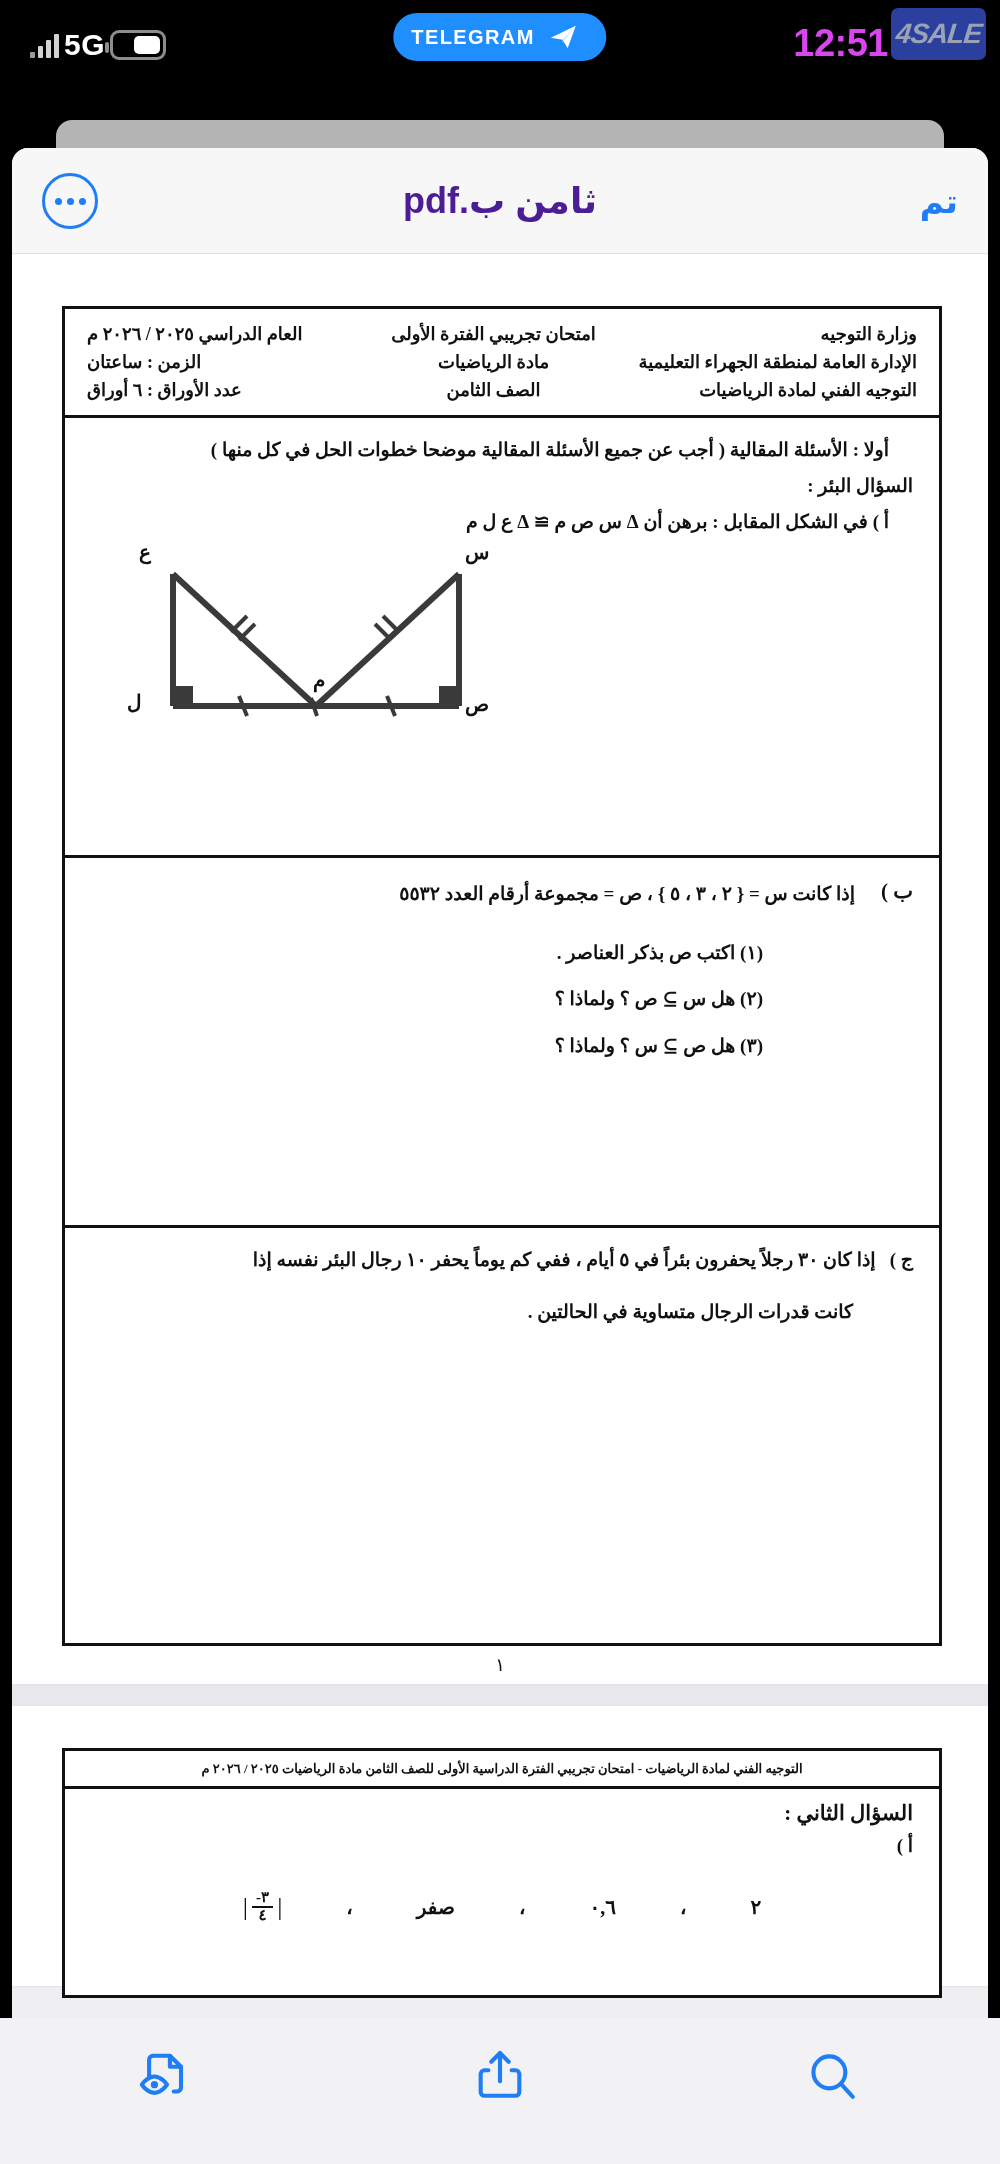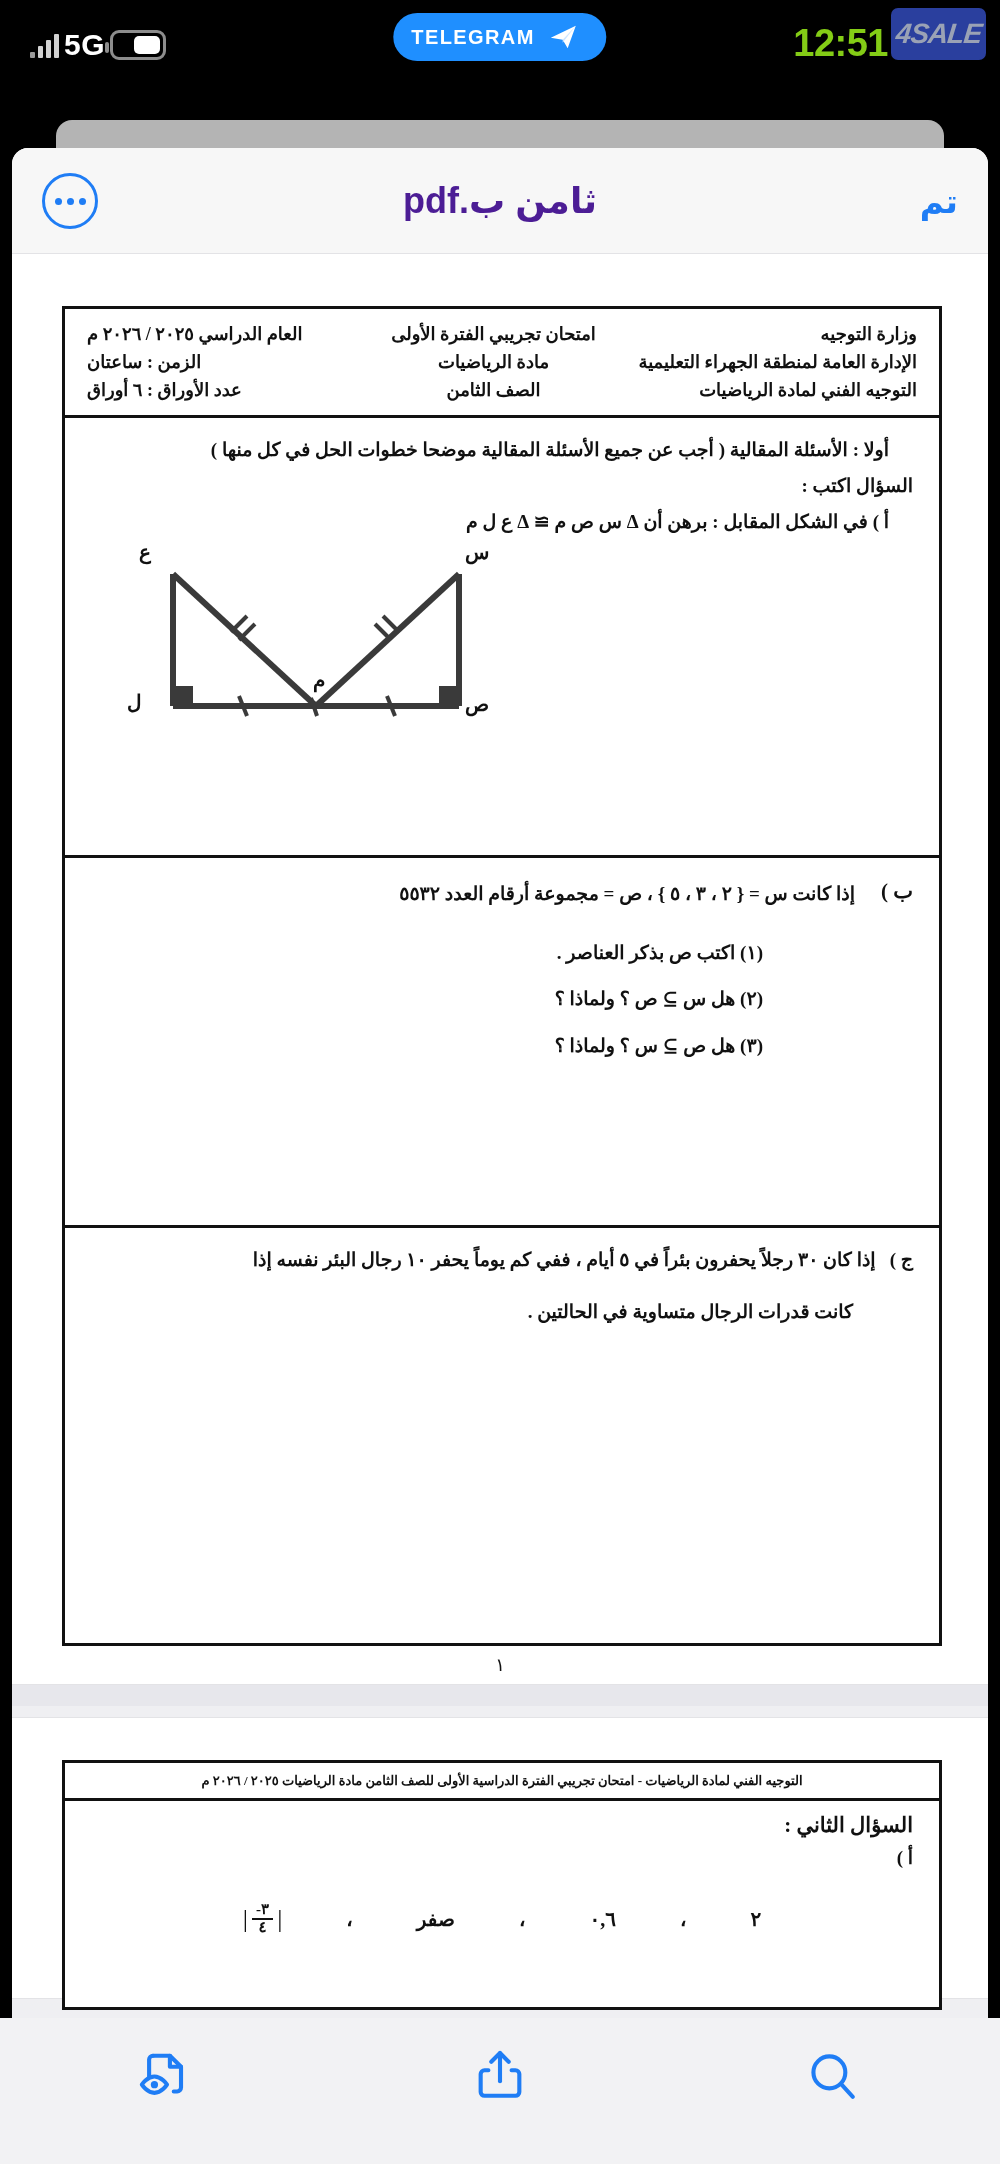--- a/index.html
+++ b/index.html
@@ -39,21 +39,21 @@
   .tg-pill {
     position: absolute; left: 50%; transform: translateX(-50%); top: 13px;
     height: 48px; padding: 0 26px 0 18px; border-radius: 24px;
     background: #1f8fff; display: flex; align-items: center; gap: 12px;
   }
   .tg-pill .tgtext { color: #fff; font-size: 20px; font-weight: 600; letter-spacing: 1.4px; }
   .tg-plane { width: 34px; height: 30px; }
 
   .sb-clock {
     position: absolute; right: 112px; top: 22px;
-    color: #84cc16; font-size: 38px; font-weight: 600; letter-spacing: -.5px;
+    color: #d946ef; font-size: 38px; font-weight: 600; letter-spacing: -.5px;
   }
   .wm {
     position: absolute; right: 14px; top: 8px;
     width: 95px; height: 52px; background: #2a3f9e; border-radius: 7px;
     display: flex; align-items: center; justify-content: center;
   }
   .wm span {
     color: #9aa2b5; font-size: 28px; font-weight: 800; font-style: italic;
     letter-spacing: -1px; transform: skewX(-6deg);
   }
@@ -86,21 +86,21 @@
   .nav-more i { width: 7px; height: 7px; background: #1f7df5; border-radius: 50%; display: block; }
 
   
   .docarea { position: relative; height: 1764px; background: #efeff2; }
 
   .page {
     position: relative; background: #fff; margin: 0 auto;
     width: 976px; box-shadow: 0 0 0 1px #e3e3e6;
   }
   .page.p1 { height: 1430px; }
-  .page.p2 { height: 280px; margin-top: 12px; }
+  .page.p2 { height: 280px; }
   .page-gap { height: 22px; background: #e7e7ec; }
 
   .frame {
     position: absolute; border: 3px solid #111; background: #fff;
   }
   .p1 .frame { left: 50px; top: 52px; width: 880px; height: 1340px; }
   .p2 .frame { left: 50px; top: 42px; width: 880px; height: 250px; }
 
   .hrule { border-bottom: 3px solid #111; }
 
@@ -227,21 +227,21 @@
             </div>
             <div class="hdr-col left">
               <div class="hdr-line">العام الدراسي ٢٠٢٥ / ٢٠٢٦ م</div>
               <div class="hdr-line">الزمن : ساعتان</div>
               <div class="hdr-line">عدد الأوراق : ٦ أوراق</div>
             </div>
           </div>
 
           <div class="sec hrule ar" style="height:440px;">
             <div class="t1 t-ind">أولا : الأسئلة المقالية ( أجب عن جميع الأسئلة المقالية موضحا خطوات الحل في كل منها )</div>
-            <div class="t1">السؤال اكتب :</div>
+            <div class="t1">السؤال البئر :</div>
             <div class="t1 t-ind">أ ) في الشكل المقابل : برهن أن  Δ س ص م ≅ Δ ع ل م</div>
 
             <div class="figwrap">
               <svg class="fig" viewBox="0 0 330 180">
 
                 <line x1="22" y1="160" x2="308" y2="160" stroke="#3a3a3a" stroke-width="6"></line>
 
                 <line x1="22" y1="160" x2="22" y2="28" stroke="#3a3a3a" stroke-width="6"></line>
 
                 <line x1="308" y1="160" x2="308" y2="28" stroke="#3a3a3a" stroke-width="6"></line>

